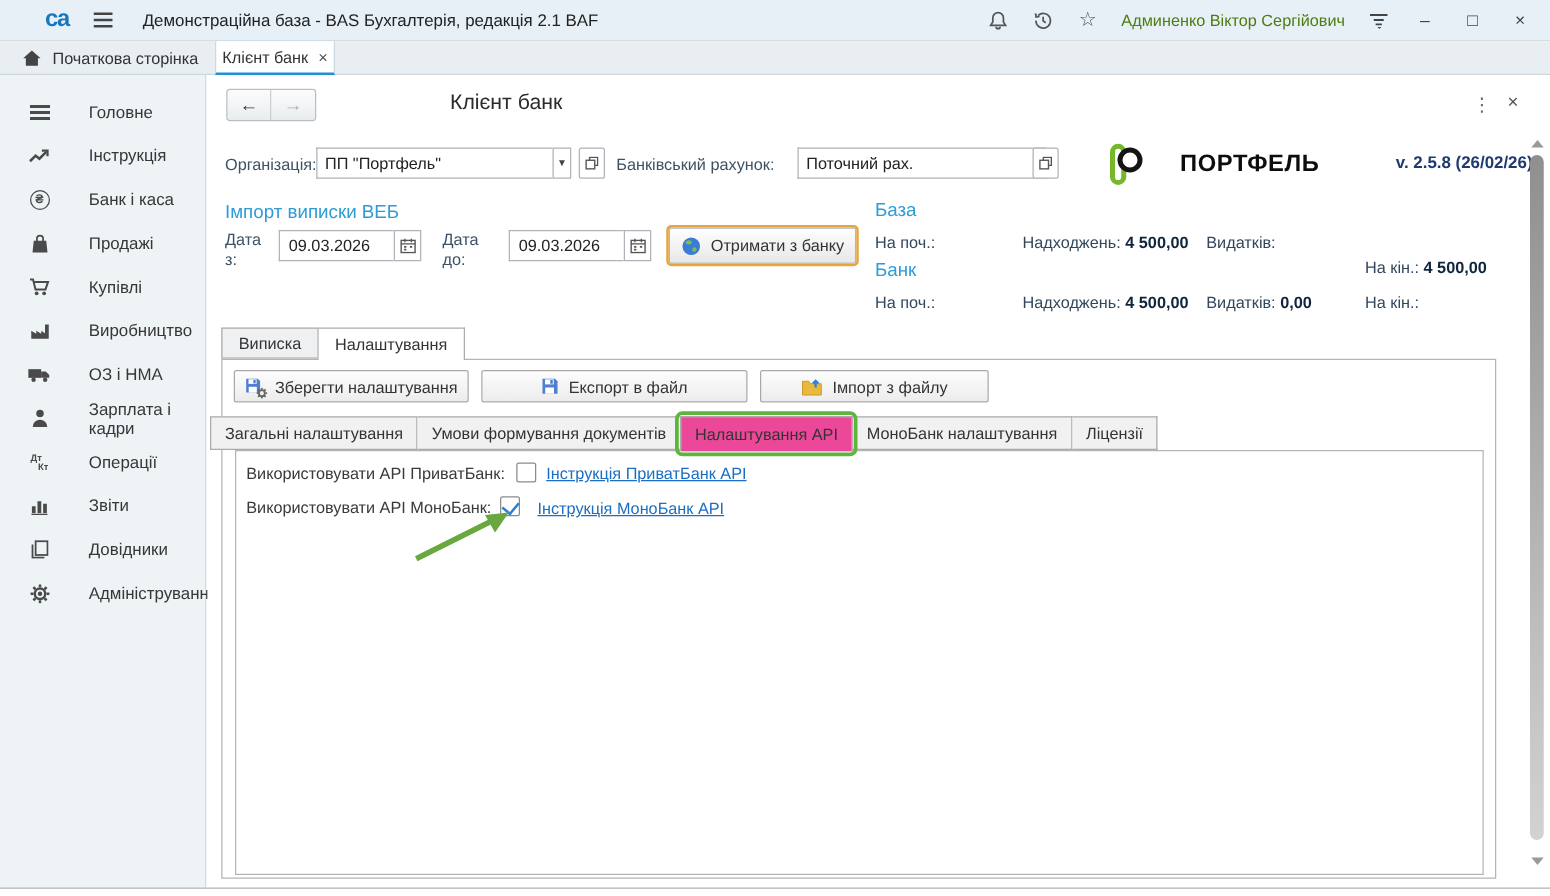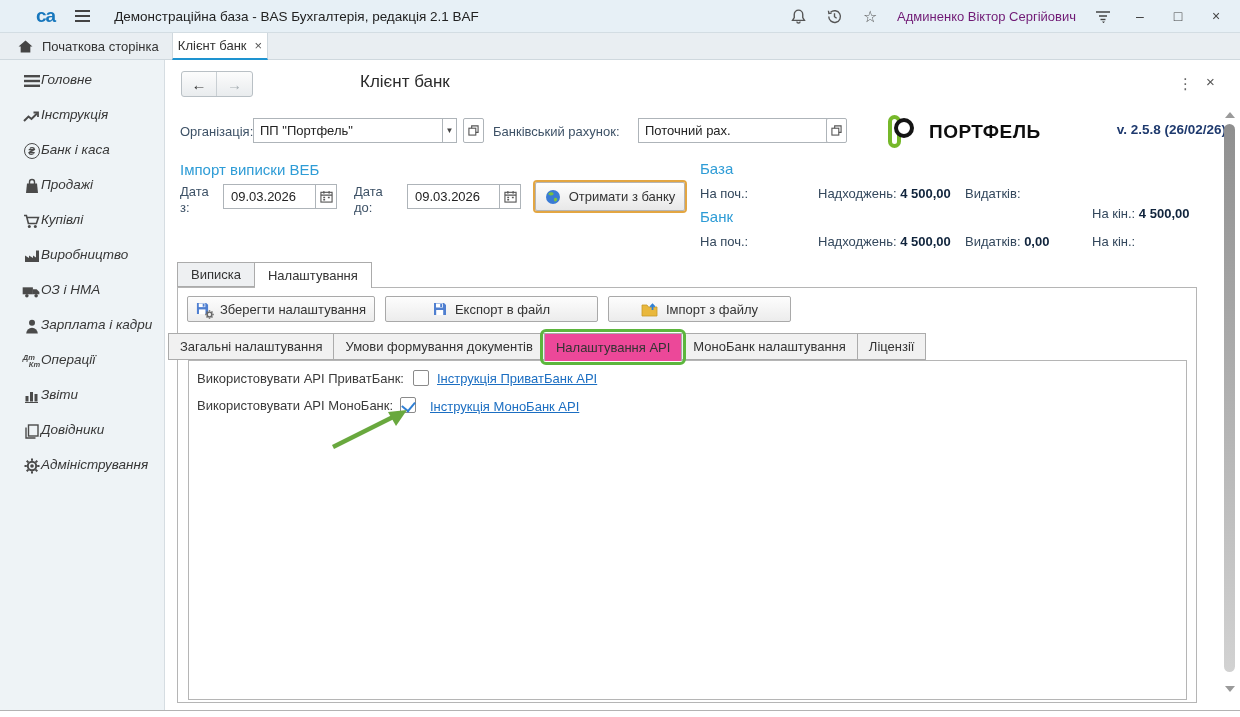--- a/index.html
+++ b/index.html
@@ -9,31 +9,31 @@
 
   
   .titlebar { position:absolute; left:0; top:0; width:1240px; height:33px; background:#e7f0f6; border-bottom:1px solid #d3dde3; display:flex; align-items:center; }
   .logo-ca { font-weight:700; font-size:19px; color:#1777bd; letter-spacing:-1px; margin-left:36px; }
   .burger { display:inline-flex; flex-direction:column; gap:3px; margin-left:20px; cursor:pointer; }
   .burger i { display:block; width:15px; height:2px; background:#444; }
   .app-title { margin-left:24px; font-size:13.5px; color:#222; }
   .tb-right { margin-left:auto; display:flex; align-items:center; gap:18px; padding-right:14px; }
   .tb-ico { width:18px; height:18px; display:inline-flex; align-items:center; justify-content:center; color:#555; font-size:16px; cursor:pointer; }
   .win-btn { font-size:14px; color:#444; width:20px; text-align:center; cursor:pointer; }
-  .user-name { font-size:13px; color:#701a75; }
+  .user-name { font-size:13px; color:#4d7c0f; }
 
   
   .tabstrip { position:absolute; left:0; top:33px; width:1240px; height:27px; background:#e9eef2; border-bottom:1px solid #cfd8de; }
   .home-tab { position:absolute; left:6px; top:0; height:27px; display:flex; align-items:center; gap:9px; padding:0 12px; cursor:pointer; }
   .page-tab { position:absolute; left:172px; top:0; width:96px; height:27px; background:#fff; border-left:1px solid #cfd8de; border-right:1px solid #cfd8de; border-bottom:2px solid #1e93d0; display:flex; align-items:center; justify-content:center; gap:8px; cursor:pointer; }
   .tab-close { color:#555; font-size:13px; cursor:pointer; }
 
   
   .sidebar { position:absolute; left:0; top:60px; width:165px; height:650px; background:#eef3f6; border-right:1px solid #d6dde2; padding-top:12px; }
-  .side-item { height:35px; display:flex; align-items:flex-start; gap:0; padding-left:22px; cursor:pointer; color:#373737; font-size:13.5px;font-style:italic; }
+  .side-item { height:35px; display:flex; align-items:center; gap:30px; padding-left:22px; cursor:pointer; color:#373737; font-size:13.5px; }
   .sico { width:19px; height:18px; display:inline-flex; align-items:center; justify-content:center; flex:none; }
   .uah-circle { width:16px; height:16px; border:1.6px solid #4a4a4a; border-radius:50%; font-size:10px; font-weight:bold; color:#4a4a4a; display:inline-flex; align-items:center; justify-content:center; }
   .dtkt { font-weight:bold; font-size:7.5px; line-height:7px; color:#4a4a4a; text-align:left; }
   .dtkt .kt { display:block; margin-left:6px; }
 
   
   .main { position:absolute; left:166px; top:60px; width:1074px; height:650px; background:#fff; }
   .navgrp { position:absolute; left:15px; top:11px; display:flex; border:1px solid #b9c0c5; border-radius:3px; background:linear-gradient(#fcfcfc,#e9ecee); overflow:hidden; }
   .navgrp span { width:35px; height:24px; display:flex; align-items:center; justify-content:center; font-size:15px; cursor:pointer; }
   .nav-back { color:#333; border-right:1px solid #c9cfd3; }
@@ -79,21 +79,21 @@
   .chk-row-lbl { position:absolute; font-size:13px; color:#3a3a3a; white-space:nowrap; }
   .checkbox { position:absolute; width:16px; height:16px; border:1px solid #8a8a8a; background:#fff; border-radius:2px; cursor:pointer; }
   .checkbox.checked::after { content:""; position:absolute; left:3px; top:1px; width:7px; height:10px; border:solid #2f7fd4; border-width:0 2.4px 2.4px 0; transform:rotate(40deg); }
   .api-link { position:absolute; font-size:13px; color:#1b6ec2; text-decoration:underline; white-space:nowrap; cursor:pointer; }
 
   
   .brand { position:absolute; left:722px; top:53px; height:38px; display:flex; align-items:center; }
   .brand-mark { position:relative; width:34px; height:38px; flex:none; }
   .brand-pill { position:absolute; left:0; top:2px; width:13px; height:33px; border:4px solid #76b82a; border-radius:9px; }
   .brand-circle { position:absolute; left:6px; top:5px; width:20px; height:20px; border:4px solid #141414; border-radius:50%; background:#fff; }
-  .brand-name { font-weight:800; font-size:19px; letter-spacing:.5px; color:#0d0d0d; margin-left:7px; }
+  .brand-name { font-weight:800; font-size:19px; letter-spacing:.5px; color:#0d0d0d; margin-left:22px; }
   .version { position:absolute; right:14px; top:62px; font-weight:bold; font-size:13.5px; color:#1f3a6e; }
 
   
   .vscroll { position:absolute; left:1056px; top:48px; width:15px; height:592px; }
   .vs-arrow { position:absolute; left:3px; width:0; height:0; border-left:5px solid transparent; border-right:5px solid transparent; cursor:pointer; }
   .vs-up { top:4px; border-bottom:6px solid #9a9a9a; }
   .vs-down { top:578px; border-top:6px solid #9a9a9a; }
   .vs-thumb { position:absolute; left:2px; top:16px; width:11px; height:548px; border-radius:6px; background:linear-gradient(#8f8f8f,#d2d2d2); cursor:grab; }
 
   .bottom-line { position:absolute; left:0; top:710px; width:1240px; height:1px; background:#b3b3b3; }

